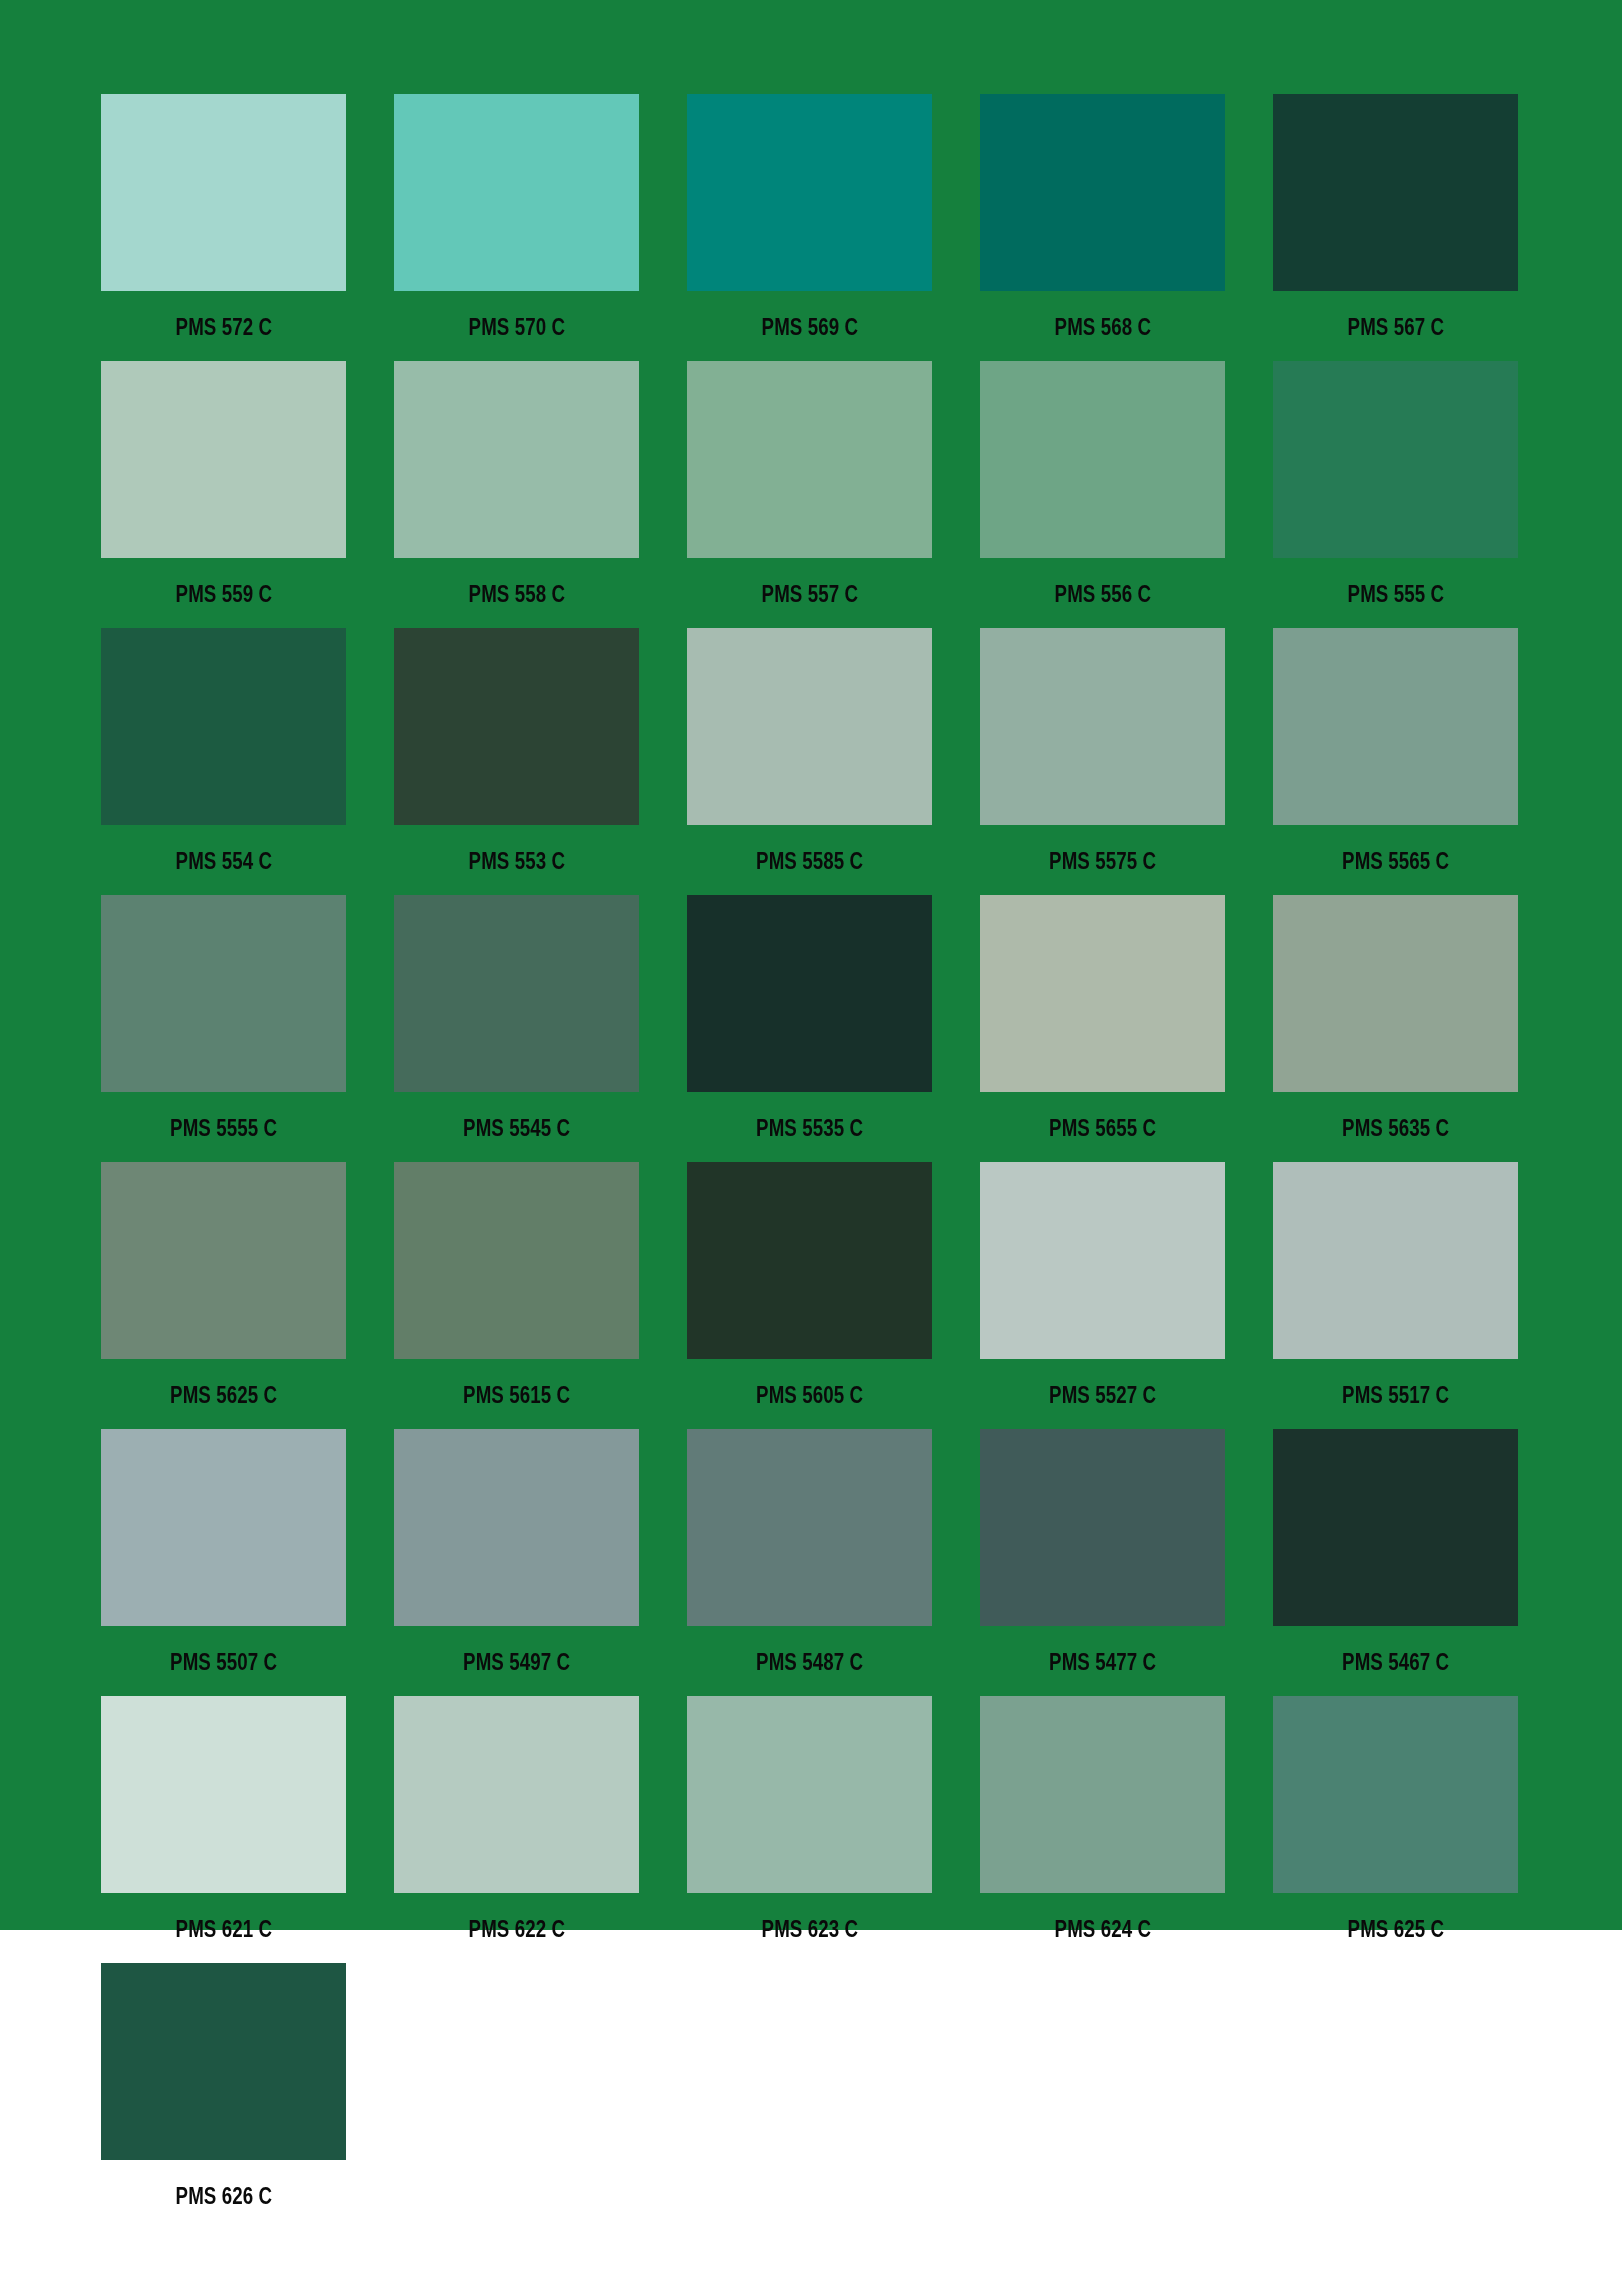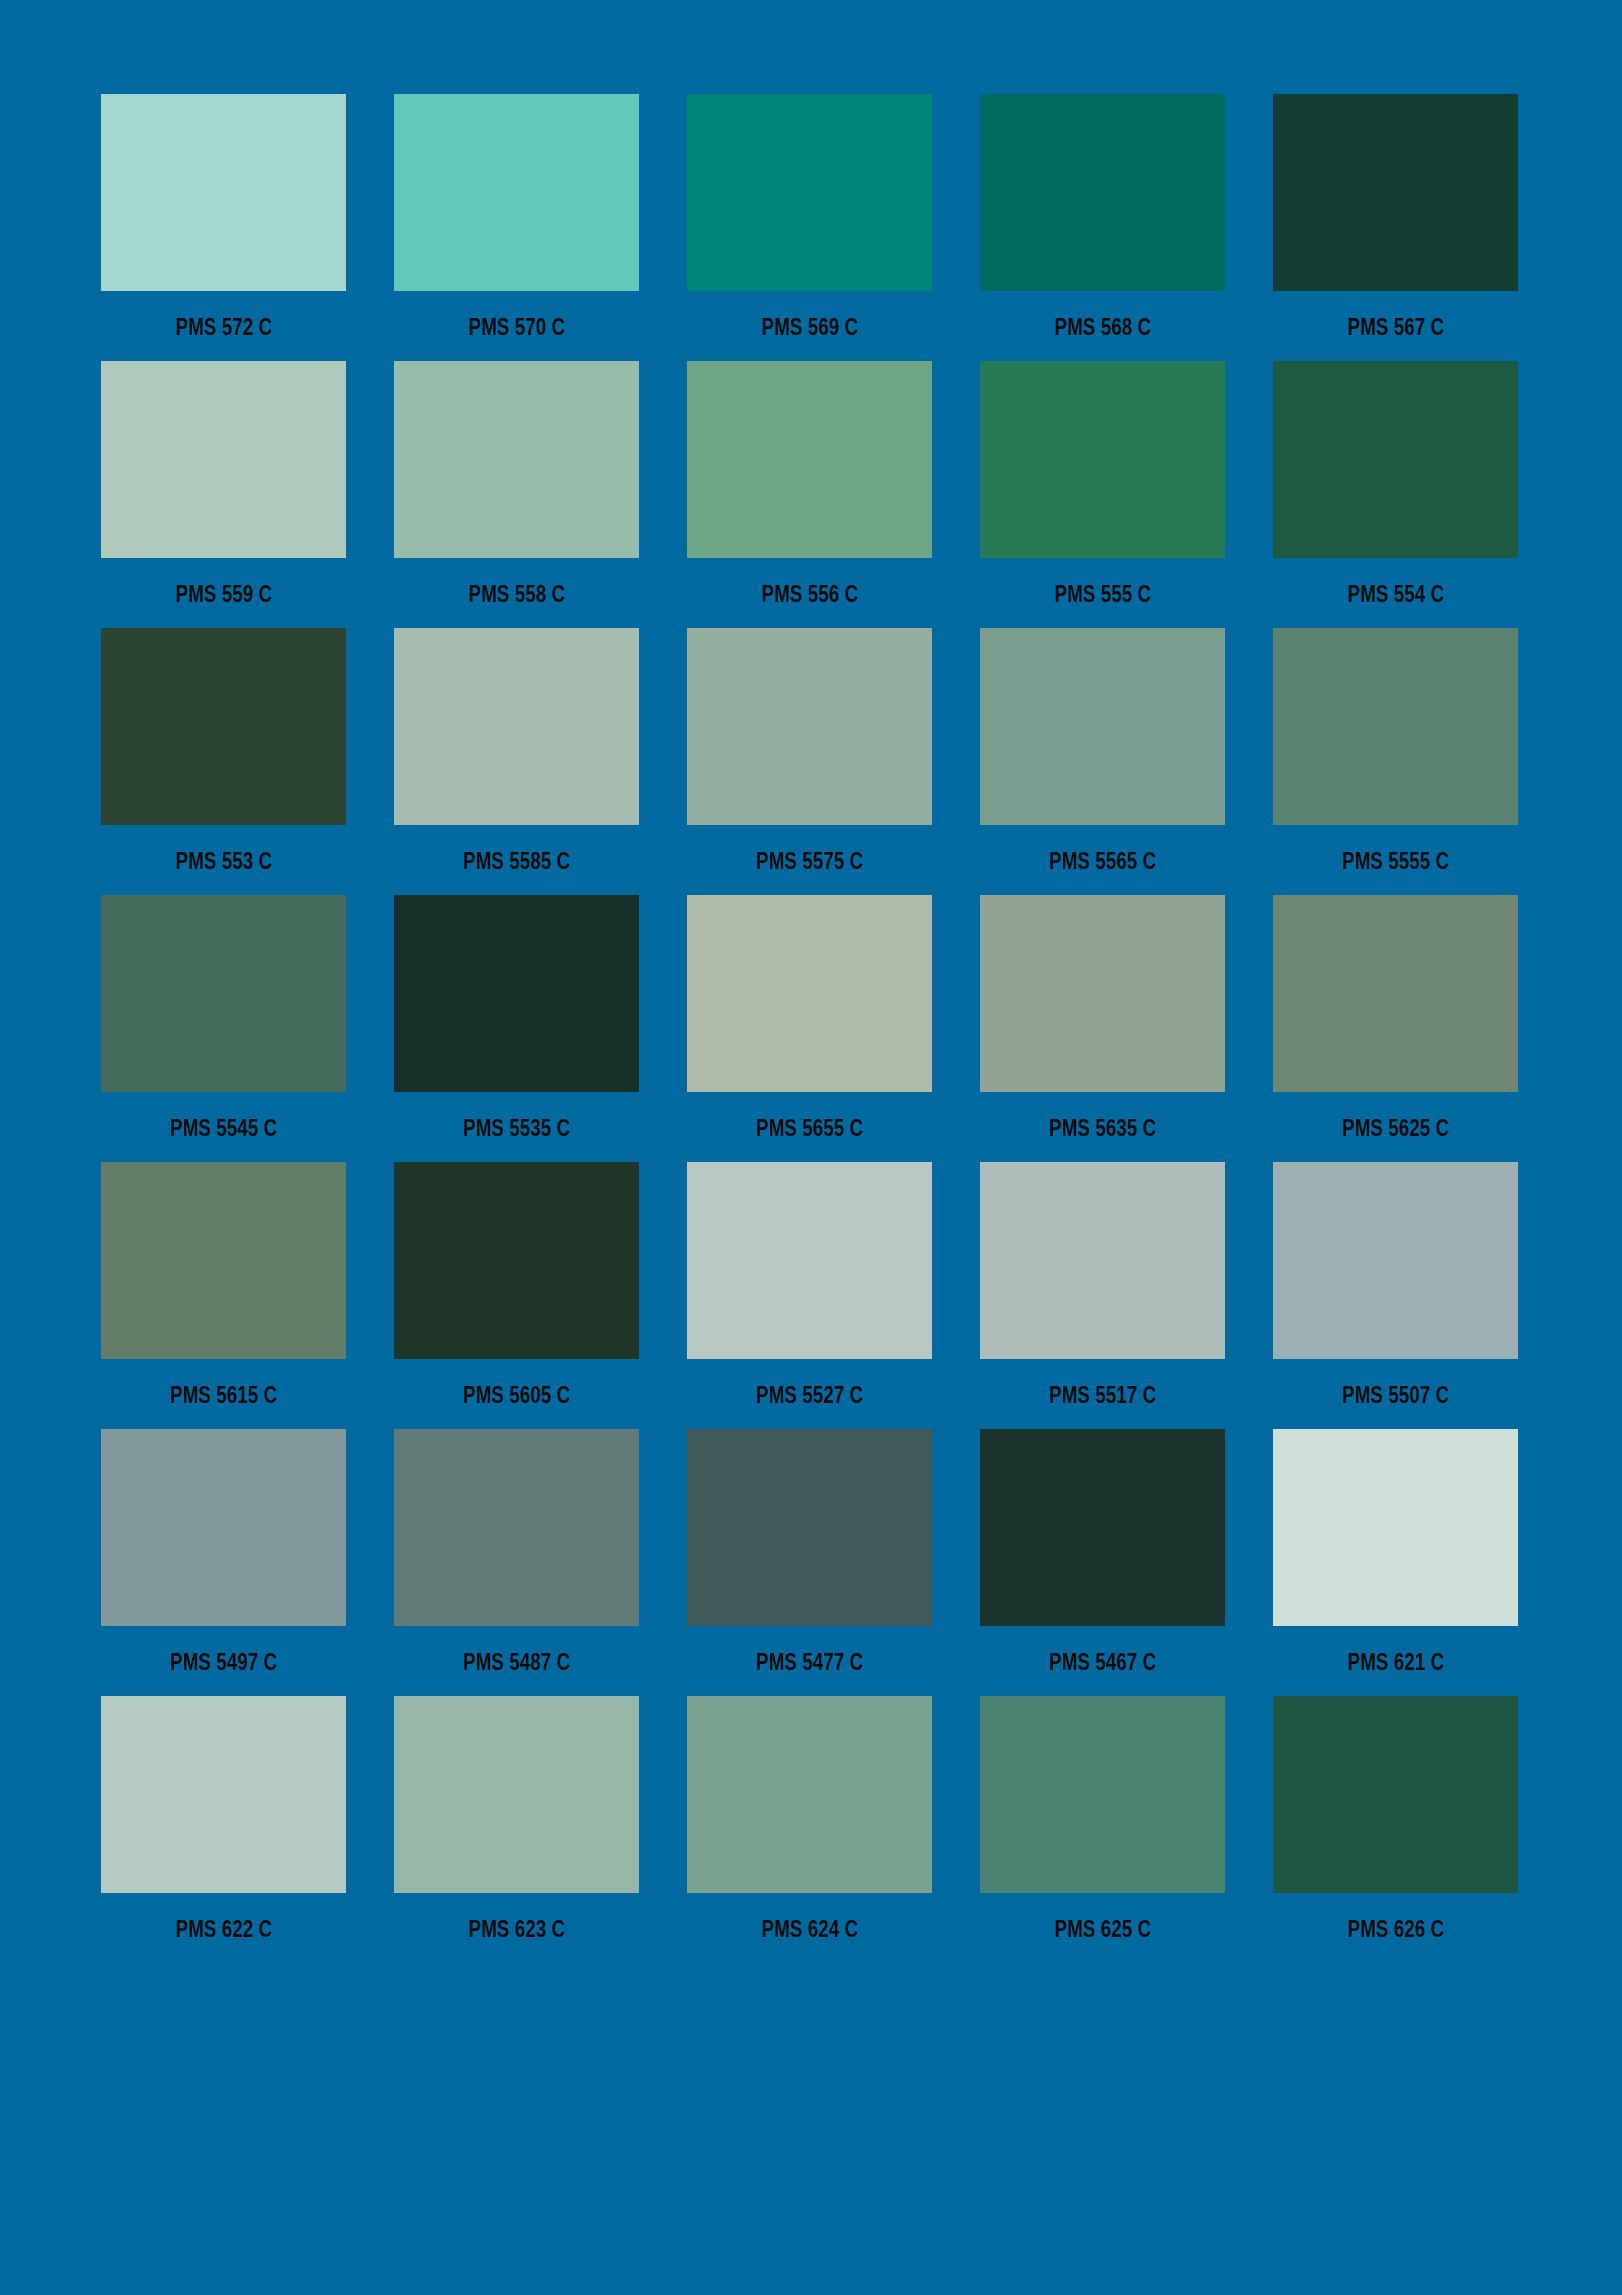--- a/index.html
+++ b/index.html
@@ -10,22 +10,22 @@
   body {
     width: 1622px;
     height: 2295px;
     font-family: "Liberation Sans", sans-serif;
     -webkit-font-smoothing: antialiased;
   }
 
   #sheet {
     position: relative;
     width: 1622px;
-    height: 2295px;
-    background: #0369a1;
+    height: 1930px;
+    background: #15803d;
     box-sizing: border-box;
     padding: 94px 98px 0 101px;
   }
 
   .swatch-grid {
     display: grid;
     grid-template-columns: repeat(5, 245px);
     column-gap: 48px;
     row-gap: 0px;
     grid-auto-rows: 267px;
@@ -85,20 +85,24 @@
       </div>
       <div class="swatch-cell">
         <div class="swatch-chip" style="background-color: rgb(175, 201, 186);"></div>
         <div class="swatch-label">PMS 559 C</div>
       </div>
       <div class="swatch-cell">
         <div class="swatch-chip" style="background-color: rgb(151, 188, 169);"></div>
         <div class="swatch-label">PMS 558 C</div>
       </div>
       <div class="swatch-cell">
+        <div class="swatch-chip" style="background-color: rgb(130, 176, 148);"></div>
+        <div class="swatch-label">PMS 557 C</div>
+      </div>
+      <div class="swatch-cell">
         <div class="swatch-chip" style="background-color: rgb(110, 165, 134);"></div>
         <div class="swatch-label">PMS 556 C</div>
       </div>
       <div class="swatch-cell">
         <div class="swatch-chip" style="background-color: rgb(38, 123, 85);"></div>
         <div class="swatch-label">PMS 555 C</div>
       </div>
       <div class="swatch-cell">
         <div class="swatch-chip" style="background-color: rgb(28, 91, 65);"></div>
         <div class="swatch-label">PMS 554 C</div>

